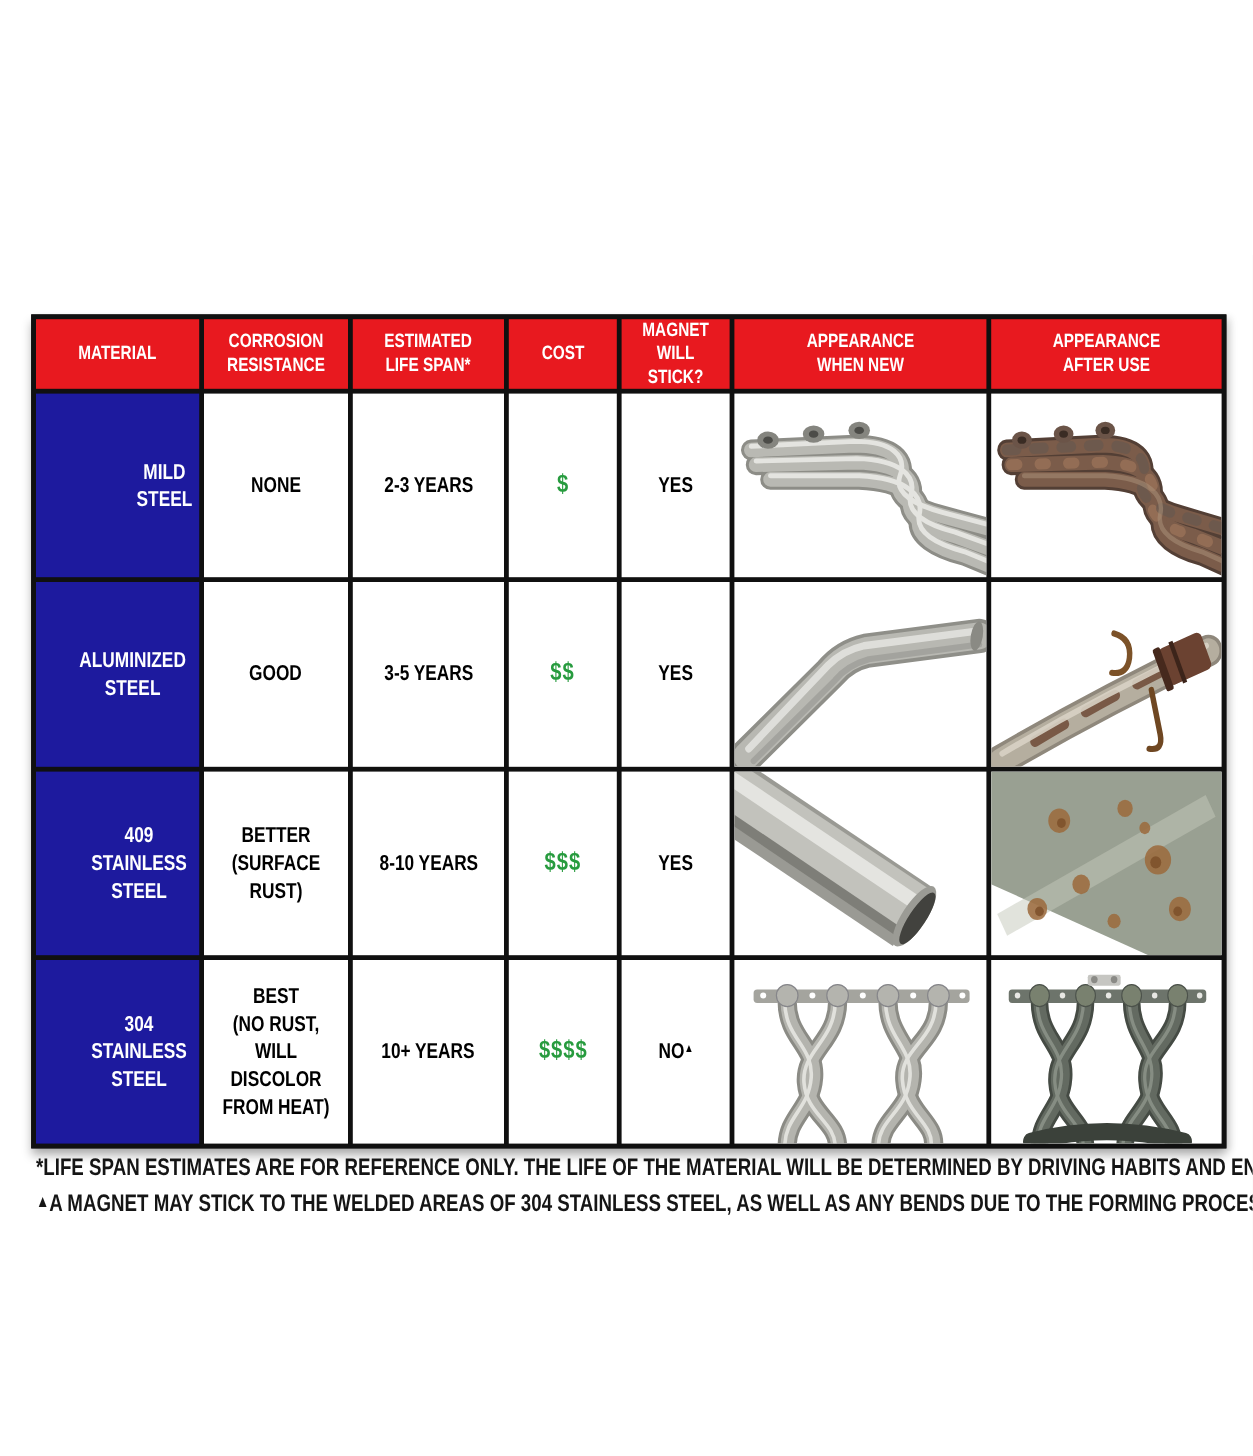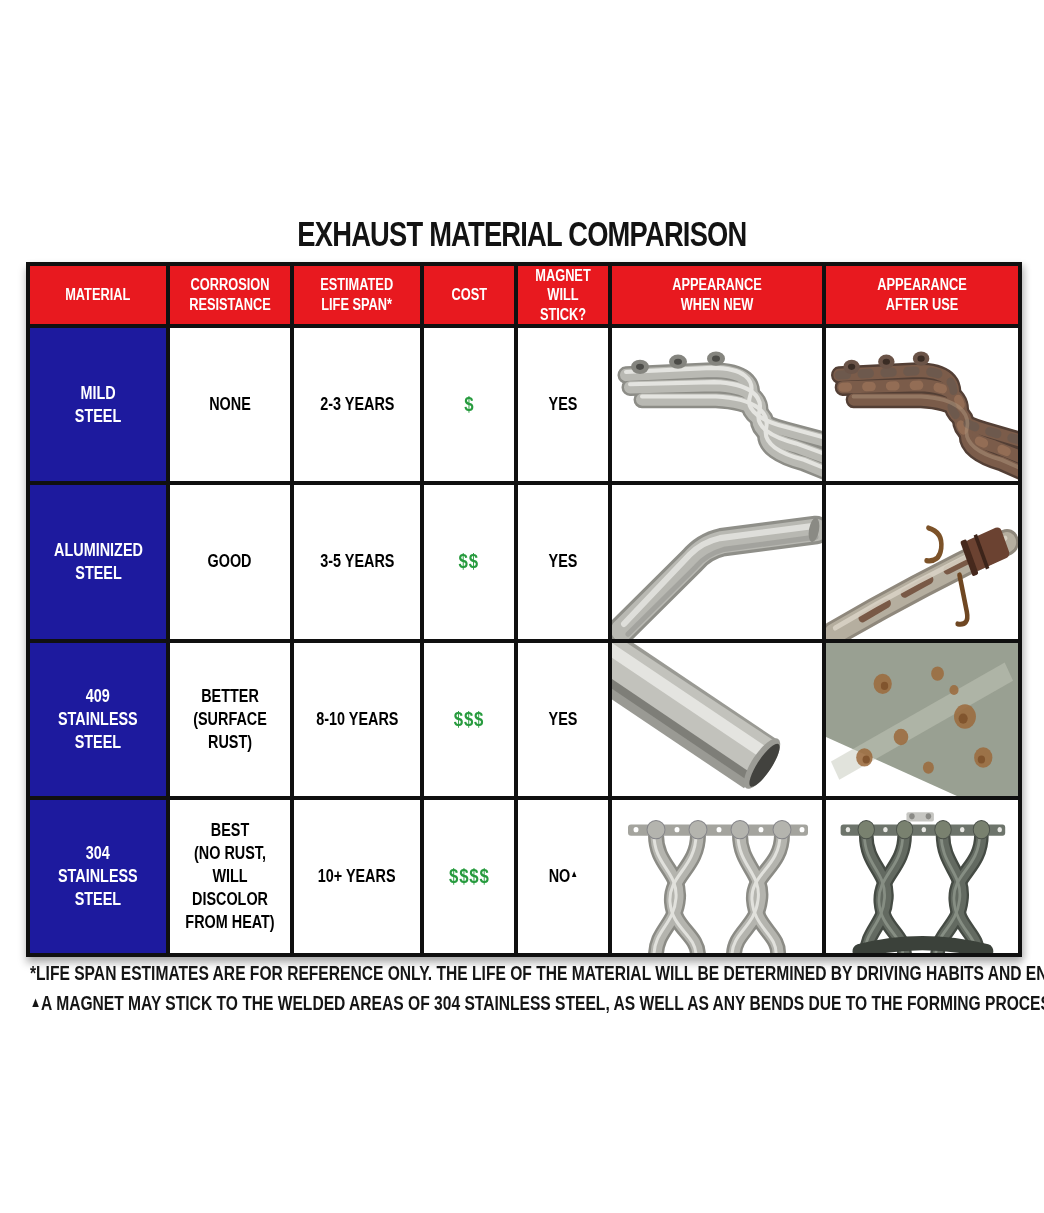--- a/index.html
+++ b/index.html
@@ -10,37 +10,36 @@
          font-size:35px;color:#131313;letter-spacing:-1px;}
   .title .cnd{transform:scaleX(.78);}
   .grid{position:absolute;left:26px;top:262px;width:996px;height:695px;box-sizing:border-box;
         border:4px solid #101010;background:#101010;display:grid;
         grid-template-columns:136px 120px 126px 90px 90px 210px 192px;
         grid-template-rows:58px repeat(4,1fr);gap:4px;
         box-shadow:0 6px 8px rgba(0,0,0,.28),4px 2px 6px rgba(0,0,0,.10);}
   .trow{display:contents;}
   .cell{display:flex;align-items:center;justify-content:center;text-align:center;overflow:hidden;}
   .head{background:#e8191f;color:#ffffff;font-size:16px;line-height:1.22;}
-  .mat{background:#1d1a9e;color:#ffffff;font-size:18px;line-height:1.28;}
+  .mat{background:#1d1a9e;color:#ffffff;font-size:18px;line-height:1.28;justify-content:flex-end;}
   .val{background:#ffffff;color:#000000;font-size:18px;line-height:1.28;}
   .cost{color:#279b3e;font-size:21px;letter-spacing:1px;}
   .photo{background:#ffffff;padding:0;}
   .photo svg{display:block;width:100%;height:100%;}
   sup.mk{font-size:.55em;vertical-align:.55em;line-height:0;}
   .foot{position:absolute;left:30px;top:958px;color:#151515;font-size:20px;line-height:1.5;}
   .fline{display:block;}
   .fline .cnd{transform:scaleX(.78);transform-origin:0 50%;white-space:nowrap;}
   .fline:nth-child(2) .fn-mk{font-size:.72em;vertical-align:.24em;}
 </style>
 </head>
 <body>
 
 <div class="page">
 
-  <div class="title"><span class="cnd">EXHAUST MATERIAL COMPARISON</span></div>
 
   <div class="grid">
 
     <div class="trow">
       <div class="cell head">
           <span class="cnd">MATERIAL</span>
         </div>
       <div class="cell head">
           <span class="cnd">CORROSION
 RESISTANCE</span>

